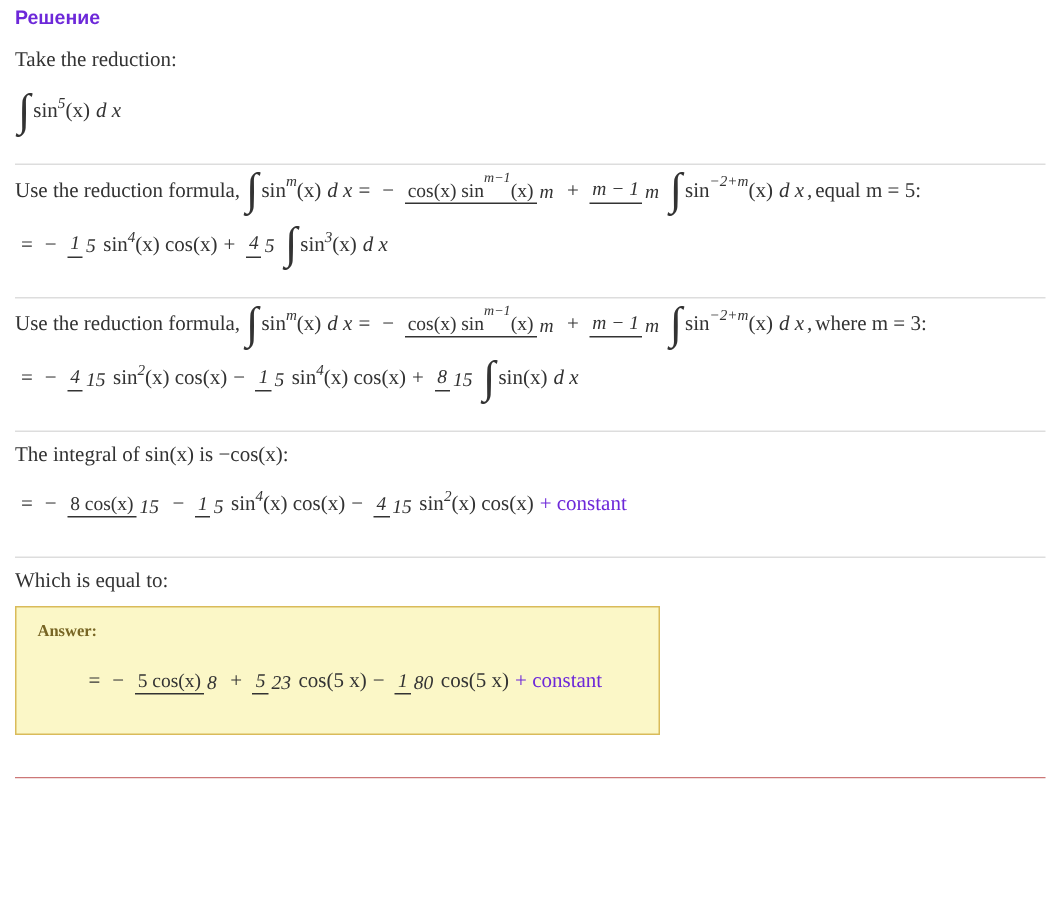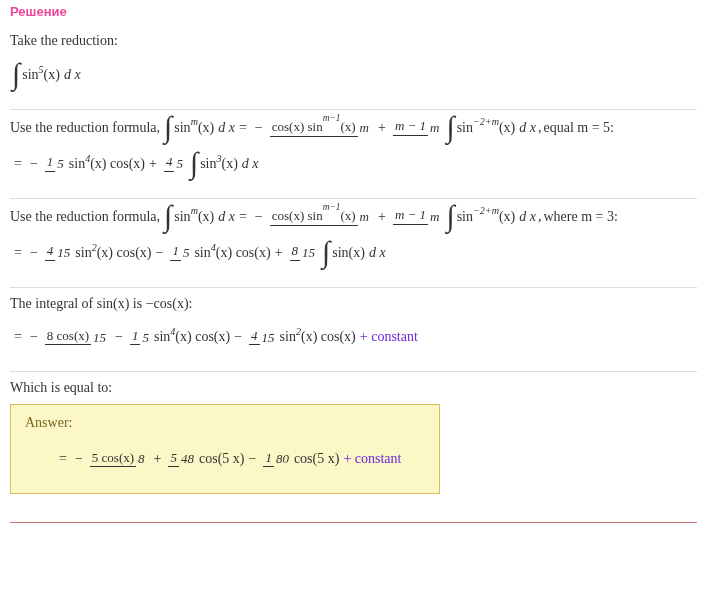--- a/index.html
+++ b/index.html
@@ -7,21 +7,21 @@
     padding: 0 10px;
     font-family: Georgia, 'Times New Roman', serif;
     font-size: 14px;
     color: #333;
     background: #fff;
     width: 687px;
   }
   .heading {
     font-family: Arial, sans-serif;
     font-weight: bold;
-    color: #ec4899;
+    color: #6d28d9;
     font-size: 13px;
     padding: 4px 0 6px 0;
   }
   .step {
     padding: 6px 0 14px 0;
   }
   .text-line {
     line-height: 1.4;
     display: flex;
     align-items: center;
@@ -75,22 +75,23 @@
   .answer-box {
     background: #fbf7c7;
     border: 1px solid #d9bb5a;
     padding: 10px 14px 14px 14px;
     margin-top: 6px;
     width: 400px;
   }
   .answer-label {
     color: #776524;
     font-family: Georgia, serif;
-    font-size: 14px;
+    font-size: 11px;
     margin-bottom: 4px;
+    font-weight: bold;
   }
   .answer-box .expr-line { margin-left: 30px; }
   .op { margin: 0 4px; font-style: normal; }
 </style>
 </head>
 <body>
 
 <div class="heading">Решение</div>
 
 <div class="step">
@@ -261,21 +262,21 @@
     <div class="expr-line math">
       <span class="op">=</span>
       <span class="op">−</span>
       <span class="frac">
           <span class="rm">5 cos(x)</span>
           <span>8</span>
         </span>
       <span class="op">+</span>
       <span class="frac">
           <span>5</span>
-          <span>48</span>
+          <span>23</span>
         </span>
       <span class="rm">cos(5 x)</span>
       <span class="op">−</span>
       <span class="frac">
           <span>1</span>
           <span>80</span>
         </span>
       <span class="rm">cos(5 x)</span>
       <span class="gray op">+ constant</span>
     </div>

